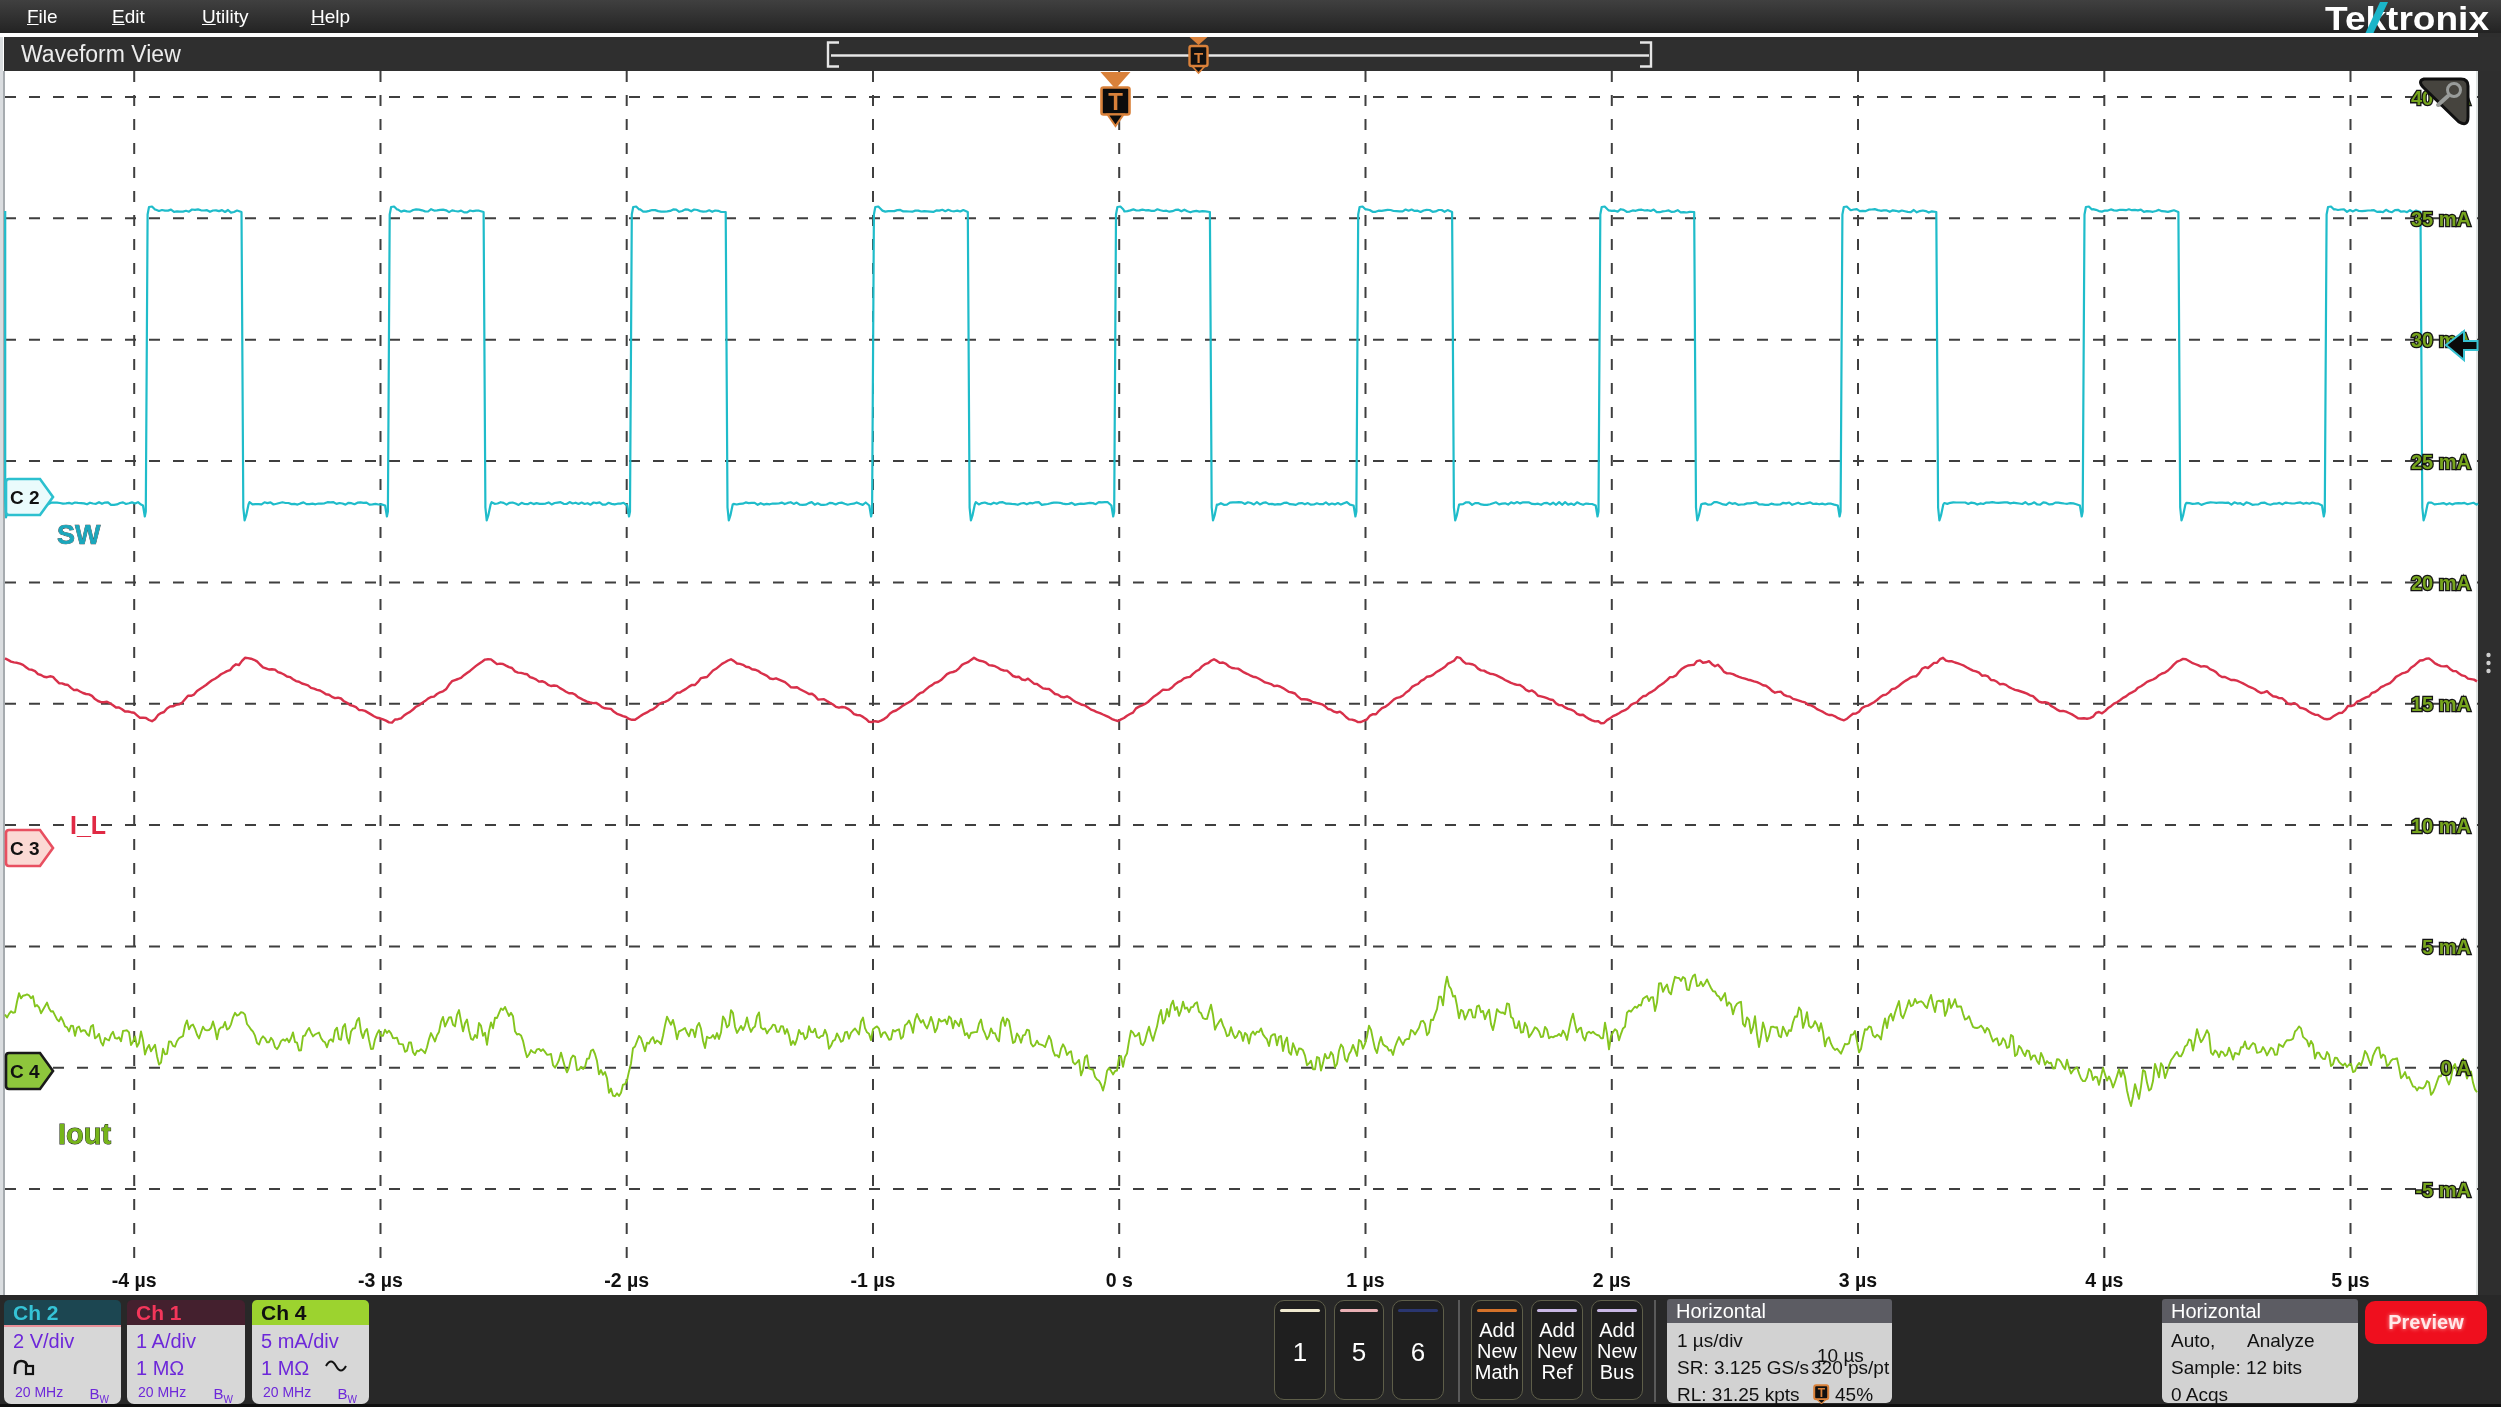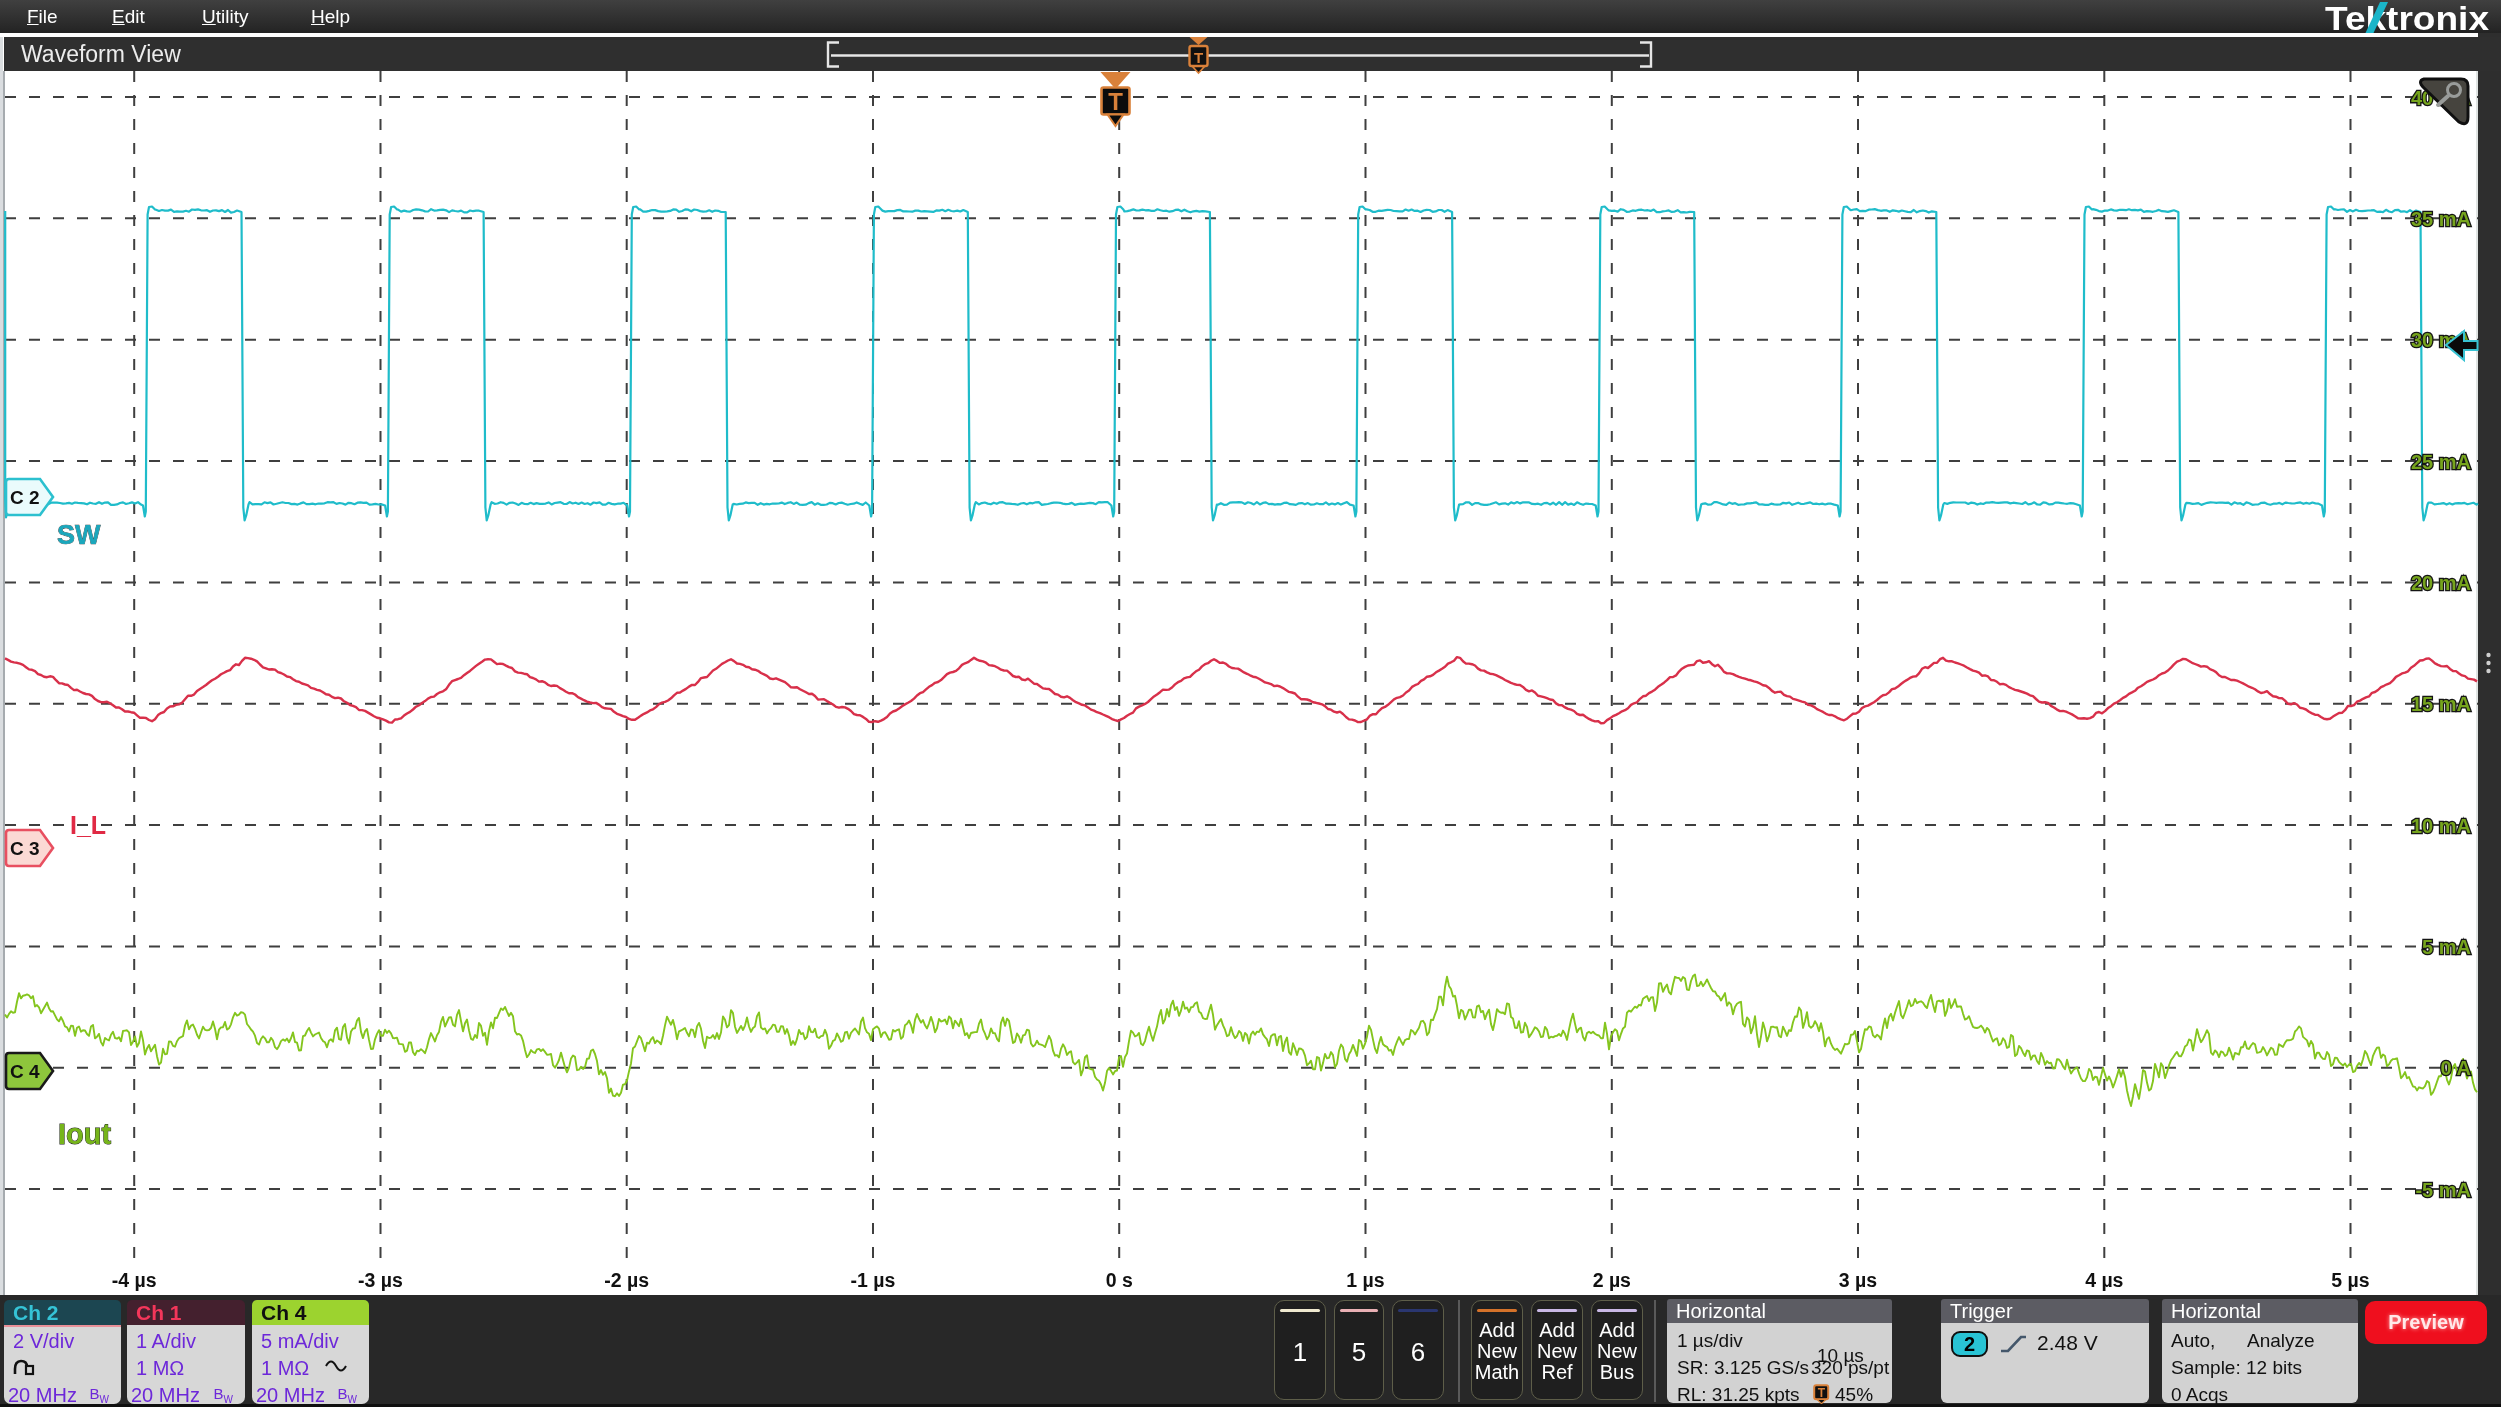--- a/index.html
+++ b/index.html
@@ -9,21 +9,21 @@
 .borderL{position:absolute;left:3px;top:71px;width:2px;height:1224px;background:#a6abaf}
 .edgeL{position:absolute;left:0;top:37px;width:3px;height:1258px;background:#dadde0}
 .sidebar{position:absolute;left:2478px;top:71px;width:23px;height:1224px;background:#2e2e2e}
 .sidelight{position:absolute;left:2499px;top:1297px;width:2px;height:107px;background:#cfd6cc}
 .botbar{position:absolute;left:0;top:1295px;width:2501px;height:112px;background:#282828;border-bottom:3px solid #0f0f0f}
 .chbadge{position:absolute;top:5px;height:128px}
 .chhead{position:absolute;left:0;top:0;width:100%;height:25px;border-radius:5px 5px 0 0;font-size:21px;font-weight:bold;line-height:25px;padding-left:9px}
 .chbody{position:absolute;left:0;top:25px;width:100%;height:79px;background:#d7d7d7;border-radius:0 0 7px 7px;color:#6d28d9}
 .r1{position:absolute;left:9px;top:5px;font-size:20px}
 .r2{position:absolute;left:9px;top:32px;font-size:20px}
-.r3{position:absolute;left:4px;top:59px;font-size:20px}
+.r3{position:absolute;left:11px;top:59px;font-size:14px}
 .bw{position:absolute;right:12px;top:60px;font-size:15px;font-weight:normal}
 .bw sub{font-size:10px}
 .nbtn{position:absolute;top:5px;height:100px;width:52px;background:#1f1f1f;border:1.5px solid #5e5e49;border-radius:10px;color:#fff}
 .nbtn .cl{position:absolute;left:5px;right:5px;top:8px;height:3px;border-radius:2px}
 .nbtn .tx{position:absolute;left:0;right:0;top:36px;text-align:center;font-size:26px}
 .nbtn .tx3{position:absolute;left:0;right:0;top:19px;text-align:center;font-size:20px;line-height:21px}
 .vsep{position:absolute;top:5px;height:102px;width:2px;background:#5a5a5a}
 .panel{position:absolute;top:4px;height:104px}
 .phead{position:absolute;left:0;top:0;width:100%;height:24px;background:#5c5c63;color:#fff;font-size:20px;line-height:24px;padding-left:9px;border-radius:3px 3px 0 0}
 .pbody{position:absolute;left:0;top:24px;width:100%;height:80px;background:#d2d2d2;border-radius:0 0 6px 6px;color:#111}
@@ -118,30 +118,20 @@
         <div class="prow" style="left:144px;top:34px">320 ps/pt</div>
      <div class="prow" style="left:10px;top:61px">RL: 31.25 kpts</div>
      <svg class="prow" style="left:146px;top:61px" width="17" height="20" viewBox="0 0 17 20">
           <rect x="1.2" y="1.2" width="14" height="14" rx="2" fill="#101010" stroke="#d9813a" stroke-width="2"></rect>
           <polygon points="4,15.4 13,15.4 8.5,19.6" fill="#101010" stroke="#d9813a" stroke-width="1.2"></polygon>
           <text x="8.5" y="12.6" font-size="12" font-weight="bold" fill="#d9813a" text-anchor="middle" font-family="Liberation Sans, sans-serif">T</text>
         </svg>
      <div class="prow" style="left:168px;top:61px">45%</div>
    </div>
  </div>
- <div class="panel" style="left:1941px;width:208px">
-   <div class="phead">Trigger</div>
-   <div class="pbody">
-     <div style="position:absolute;left:10px;top:8px;width:37px;height:26px;background:#29c3d4;border:2.5px solid #101010;border-radius:9px;font-size:20px;font-weight:bold;text-align:center;line-height:22px;color:#000">2</div>
-     <svg style="position:absolute;left:58px;top:11px" width="28" height="20" viewBox="0 0 28 20">
-          <path d="M2,17 h7 l13,-14 h5" fill="none" stroke="#44576b" stroke-width="2.6"></path>
-        </svg>
-     <div class="prow" style="left:96px;top:8px;font-size:21px">2.48 V</div>
-   </div>
- </div>
  <div class="panel" style="left:2162px;width:196px">
    <div class="phead">Horizontal</div>
    <div class="pbody">
      <div class="prow" style="left:9px;top:7px">Auto,</div>
         <div class="prow" style="left:85px;top:7px">Analyze</div>
      <div class="prow" style="left:9px;top:34px">Sample: 12 bits</div>
      <div class="prow" style="left:9px;top:61px">0 Acqs</div>
    </div>
  </div>
  <div style="position:absolute;left:2365px;top:6px;width:122px;height:43px;background:#ef0f1e;border-radius:10px;color:#ffe9e9;font-size:20px;font-weight:bold;text-align:center;line-height:43px;text-shadow:0 0 4px #ffb3b3">Preview</div>

